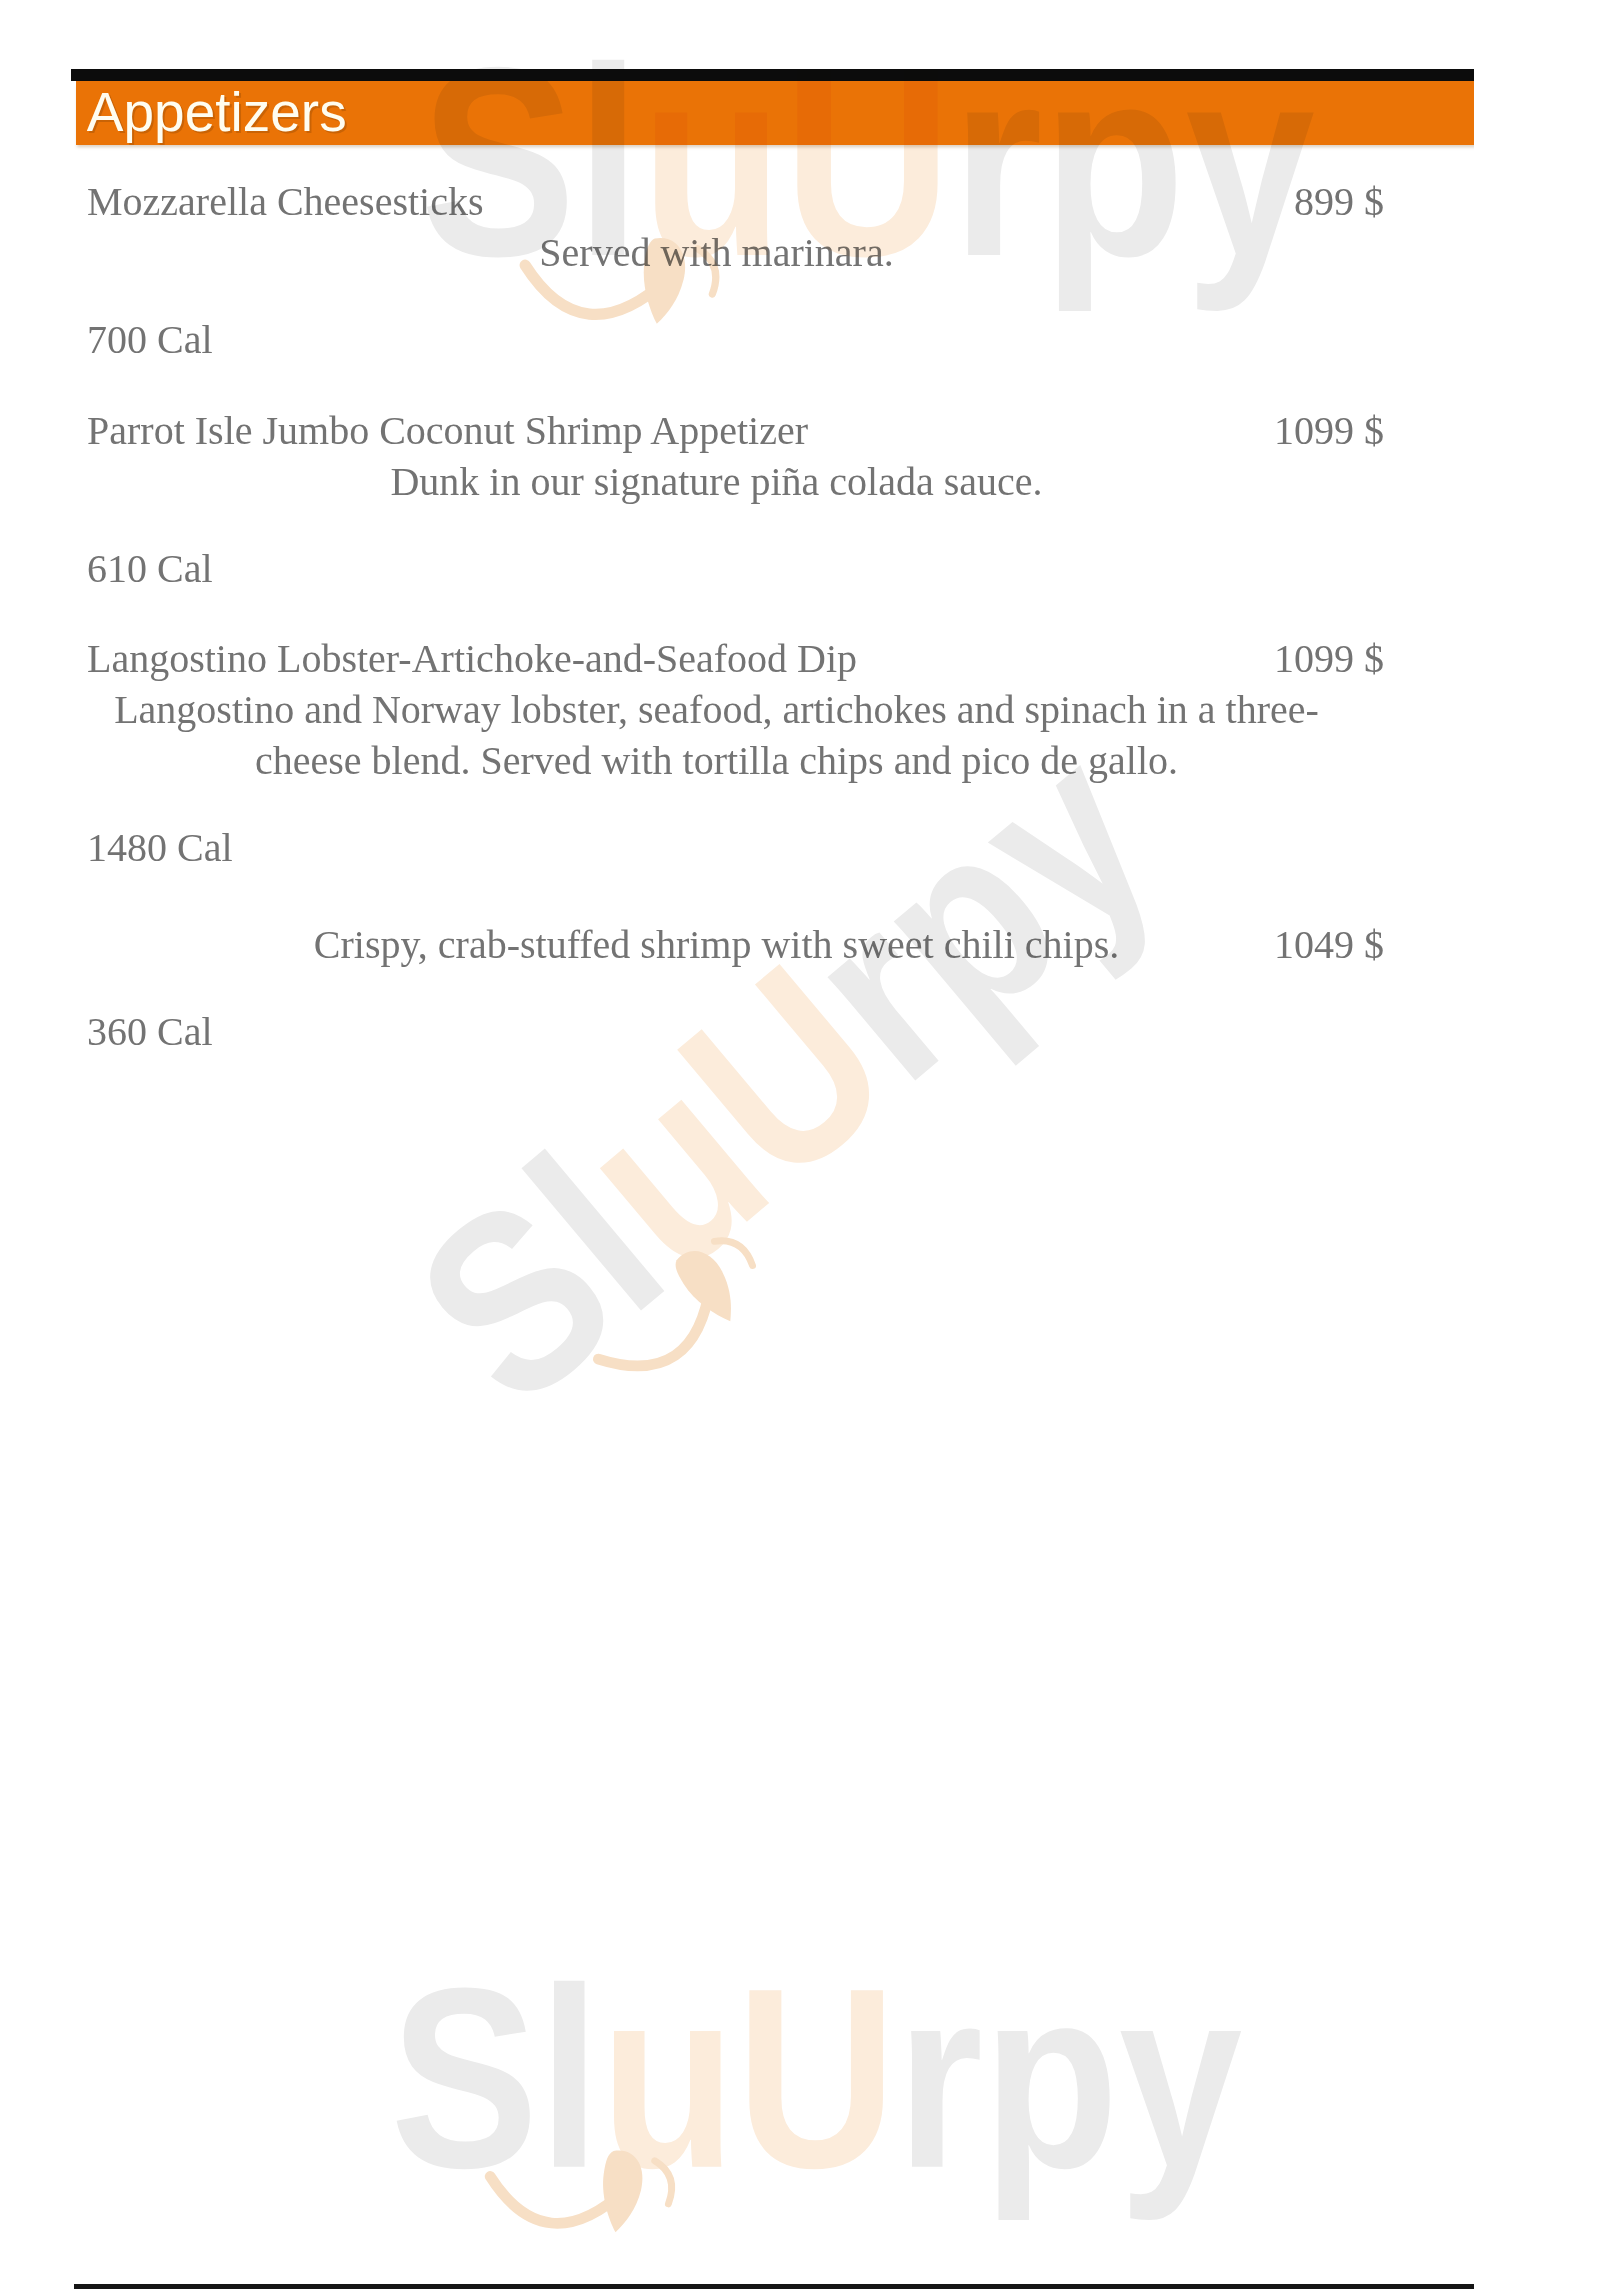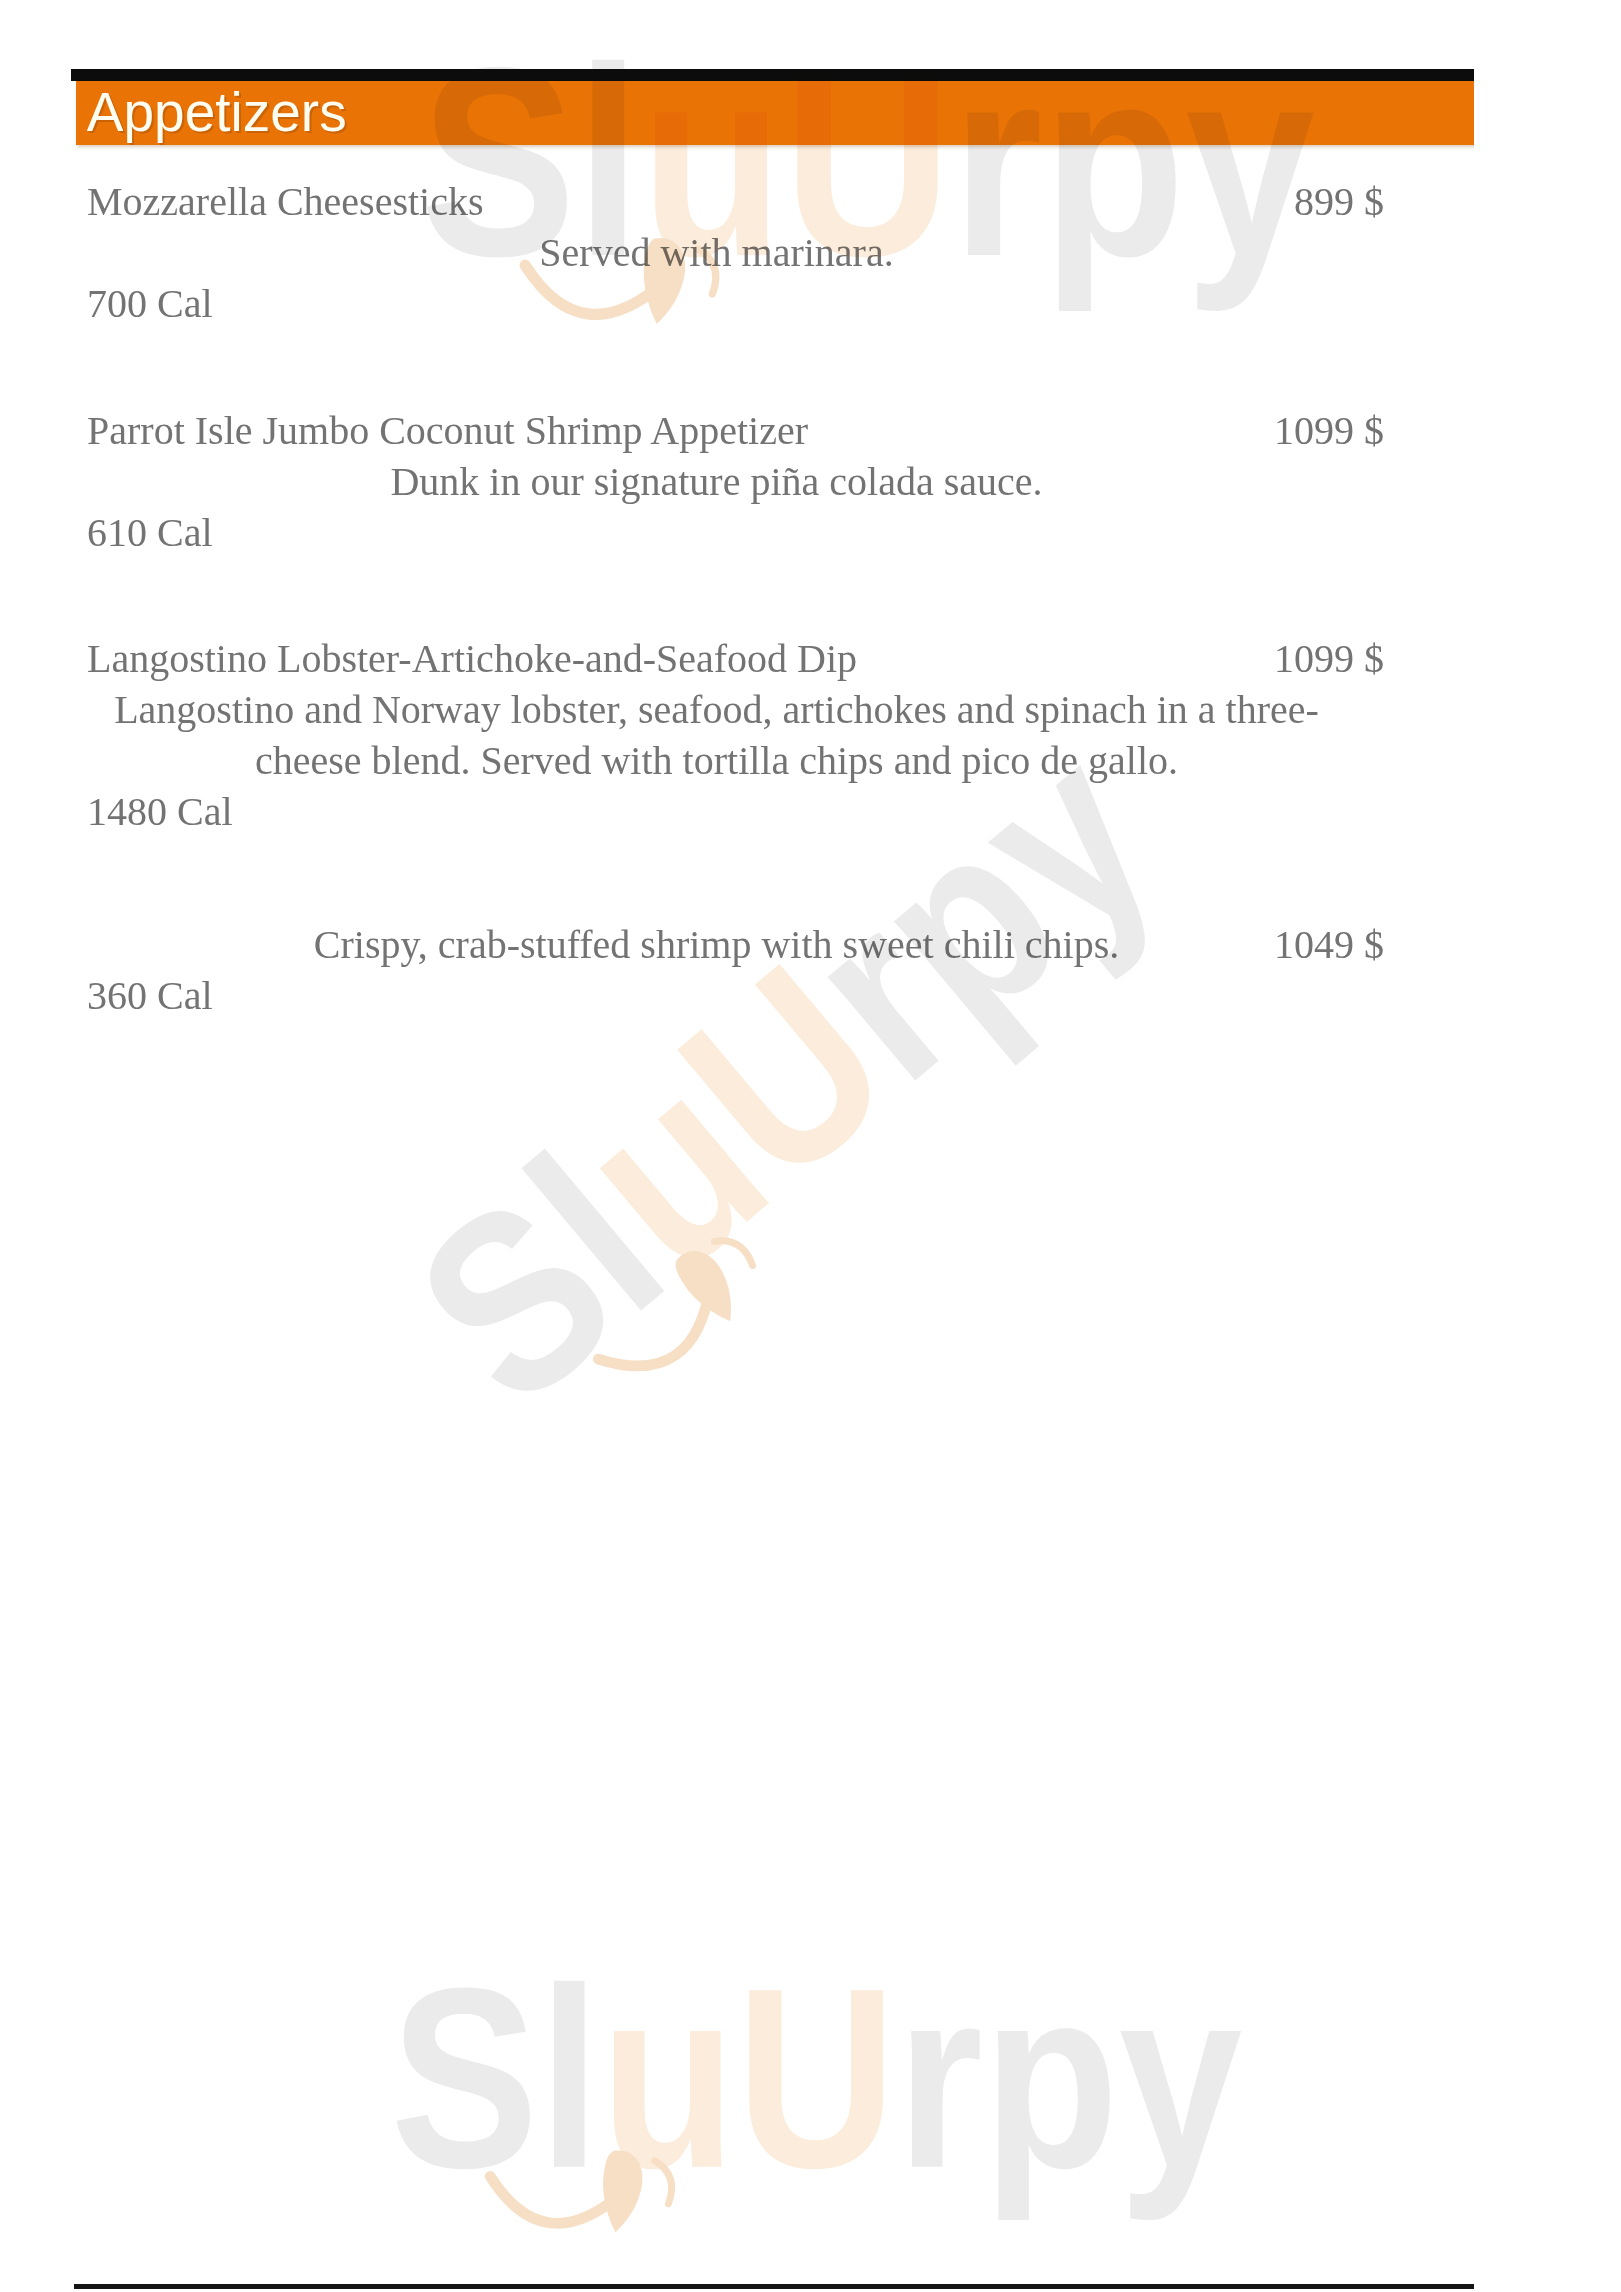--- a/index.html
+++ b/index.html
@@ -37,21 +37,21 @@
   }
 
   
   .item{
     position:absolute;left:87px;width:1297px;
     color:#737373;
     font-size:40px;line-height:51px;
   }
   .item-name{white-space:nowrap;}
   .item-desc{max-width:1259px;text-align:center;}
-  .item-cal{white-space:nowrap;}
+  .item-cal{white-space:nowrap;margin-top:36px;}
   .item-price{
     position:absolute;top:0;right:0;
     white-space:nowrap;text-align:center;
   }
   #item-0{top:176px;}
   #item-1{top:405px;}
   #item-2{top:633px;}
   #item-3{top:919px;}
 
   

